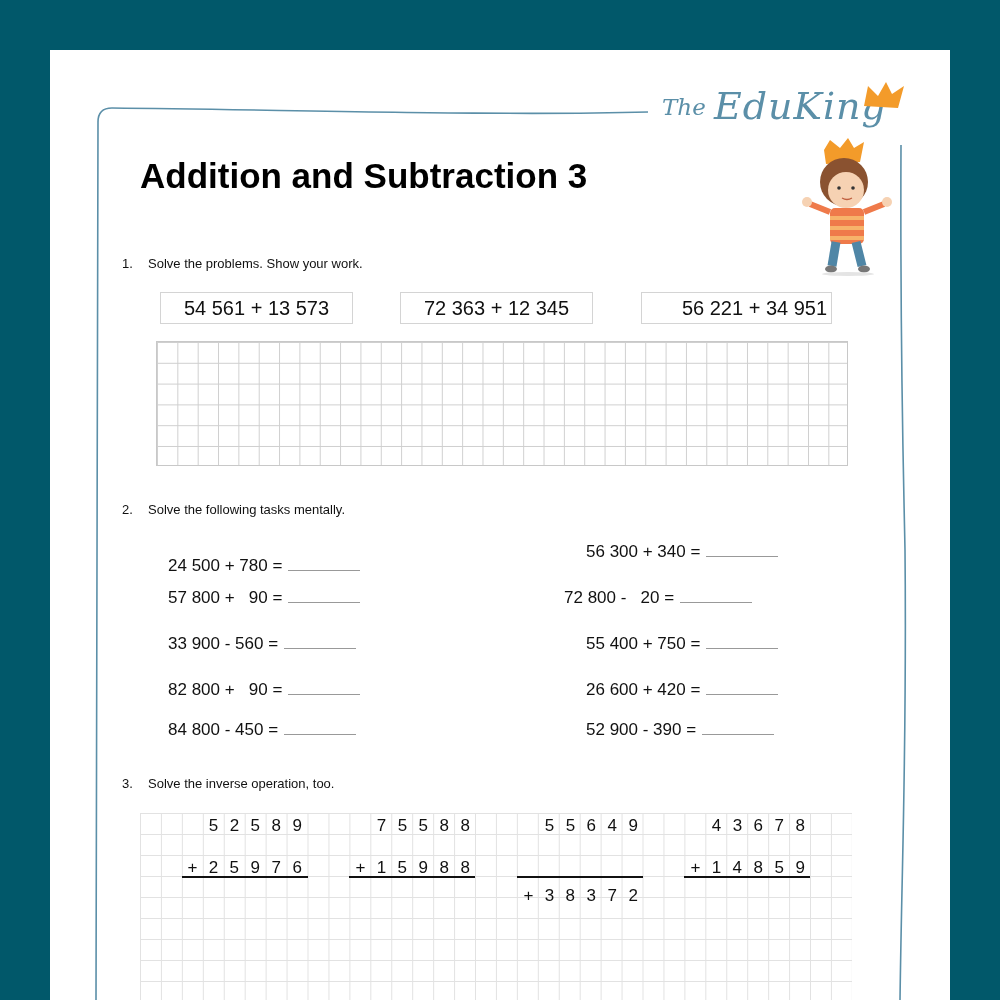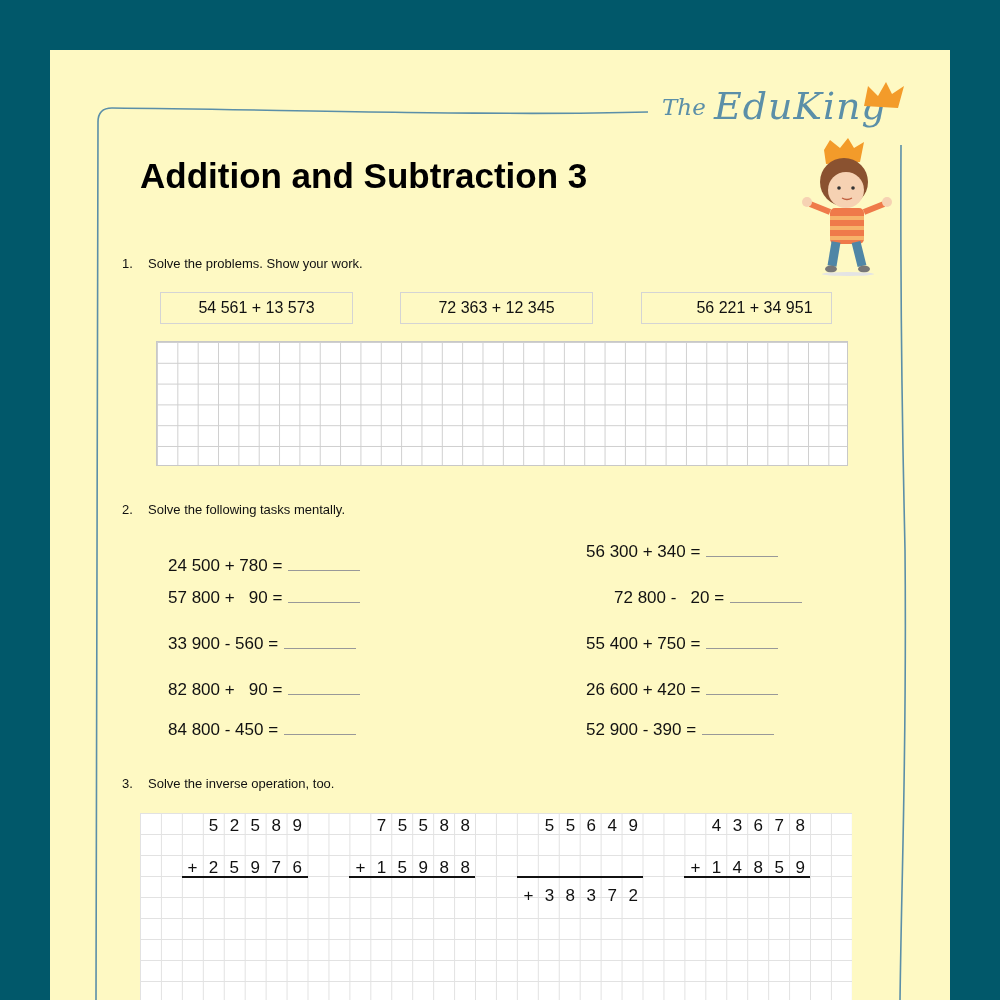--- a/index.html
+++ b/index.html
@@ -1,27 +1,27 @@
 <!DOCTYPE html>
 <html><head>
 <meta charset="utf-8">
 <style>
   html, body { margin:0; padding:0; }
   body { width:1000px; height:1000px; background:#01586a; position:relative; overflow:hidden; font-family:"Liberation Sans", sans-serif; }
-  .page { position:absolute; left:50px; top:50px; width:900px; height:950px; background:#fef9c3; overflow:hidden; }
+  .page { position:absolute; left:50px; top:50px; width:900px; height:950px; background:#ffffff; overflow:hidden; }
   .frame-svg { position:absolute; left:0; top:0; }
   .logo { position:absolute; left:612px; top:40px; width:260px; height:50px; }
   .logo .the { position:absolute; left:0; top:4px; font-family:"DejaVu Serif", serif; font-style:italic; font-size:23px; color:#5b8fa8; }
   .logo .brand { position:absolute; left:52px; top:-6px; font-family:"DejaVu Serif", serif; font-style:italic; font-size:38px; color:#5b8fa8; letter-spacing:1px; }
   .logo-crown { position:absolute; left:812px; top:30px; }
   .mascot { position:absolute; left:752px; top:88px; }
   .title { position:absolute; left:90px; top:106px; font-size:35px; font-weight:bold; color:#000; margin:0; }
   .q { position:absolute; left:72px; font-size:13px; color:#111; }
   .q .num { display:inline-block; width:26px; }
-  .prob-box { position:absolute; top:242px; height:32px; border:1.5px solid #d4d4d4; font-size:16px; color:#111; display:flex; align-items:center; justify-content:center; box-sizing:border-box; }
+  .prob-box { position:absolute; top:242px; height:32px; border:1.5px solid #d4d4d4; font-size:20px; color:#111; display:flex; align-items:center; justify-content:center; box-sizing:border-box; }
   .grid { position:absolute; background-color:#fff; }
   .grid1 { left:106px; top:291px; width:692px; height:125px; border:1px solid #c8c8c8; box-sizing:border-box;
     background-image: linear-gradient(to right, #cfcfcf 1px, transparent 1px), linear-gradient(to bottom, #cfcfcf 1px, transparent 1px);
     background-size:20.35px 20.8px; }
   .grid3 { left:90px; top:763px; width:712px; height:200px;
     background-image: linear-gradient(to right, #e2e2e2 1px, transparent 1px), linear-gradient(to bottom, #e2e2e2 1px, transparent 1px);
     background-size:20.95px 21px; }
   .mental { position:absolute; font-size:17px; color:#111; white-space:pre; }
   .blank { display:inline-block; width:72px; border-bottom:1px solid #999; height:15px; vertical-align:baseline; margin-left:6px; }
   .col-add { position:absolute; font-size:17px; color:#111; }
@@ -83,21 +83,21 @@
     <span class="num">2.</span><span>Solve the following tasks mentally.</span>
   </div>
 
   <div class="mental" style="left:118px; top:505px;"><span>24 500 + 780 =</span><span class="blank"></span></div>
   <div class="mental" style="left:118px; top:537px;"><span>57 800 +   90 =</span><span class="blank"></span></div>
   <div class="mental" style="left:118px; top:583px;"><span>33 900 - 560 =</span><span class="blank"></span></div>
   <div class="mental" style="left:118px; top:629px;"><span>82 800 +   90 =</span><span class="blank"></span></div>
   <div class="mental" style="left:118px; top:669px;"><span>84 800 - 450 =</span><span class="blank"></span></div>
 
   <div class="mental" style="left:536px; top:491px;"><span>56 300 + 340 =</span><span class="blank"></span></div>
-  <div class="mental" style="left:564px; top:537px;"><span>72 800 -   20 =</span><span class="blank"></span></div>
+  <div class="mental" style="left:514px; top:537px;"><span>72 800 -   20 =</span><span class="blank"></span></div>
   <div class="mental" style="left:536px; top:583px;"><span>55 400 + 750 =</span><span class="blank"></span></div>
   <div class="mental" style="left:536px; top:629px;"><span>26 600 + 420 =</span><span class="blank"></span></div>
   <div class="mental" style="left:536px; top:669px;"><span>52 900 - 390 =</span><span class="blank"></span></div>
 
   <div class="q" style="top:726px;">
     <span class="num">3.</span><span>Solve the inverse operation, too.</span>
   </div>
   <div class="grid grid3"></div>
 
   <div class="col-add">

